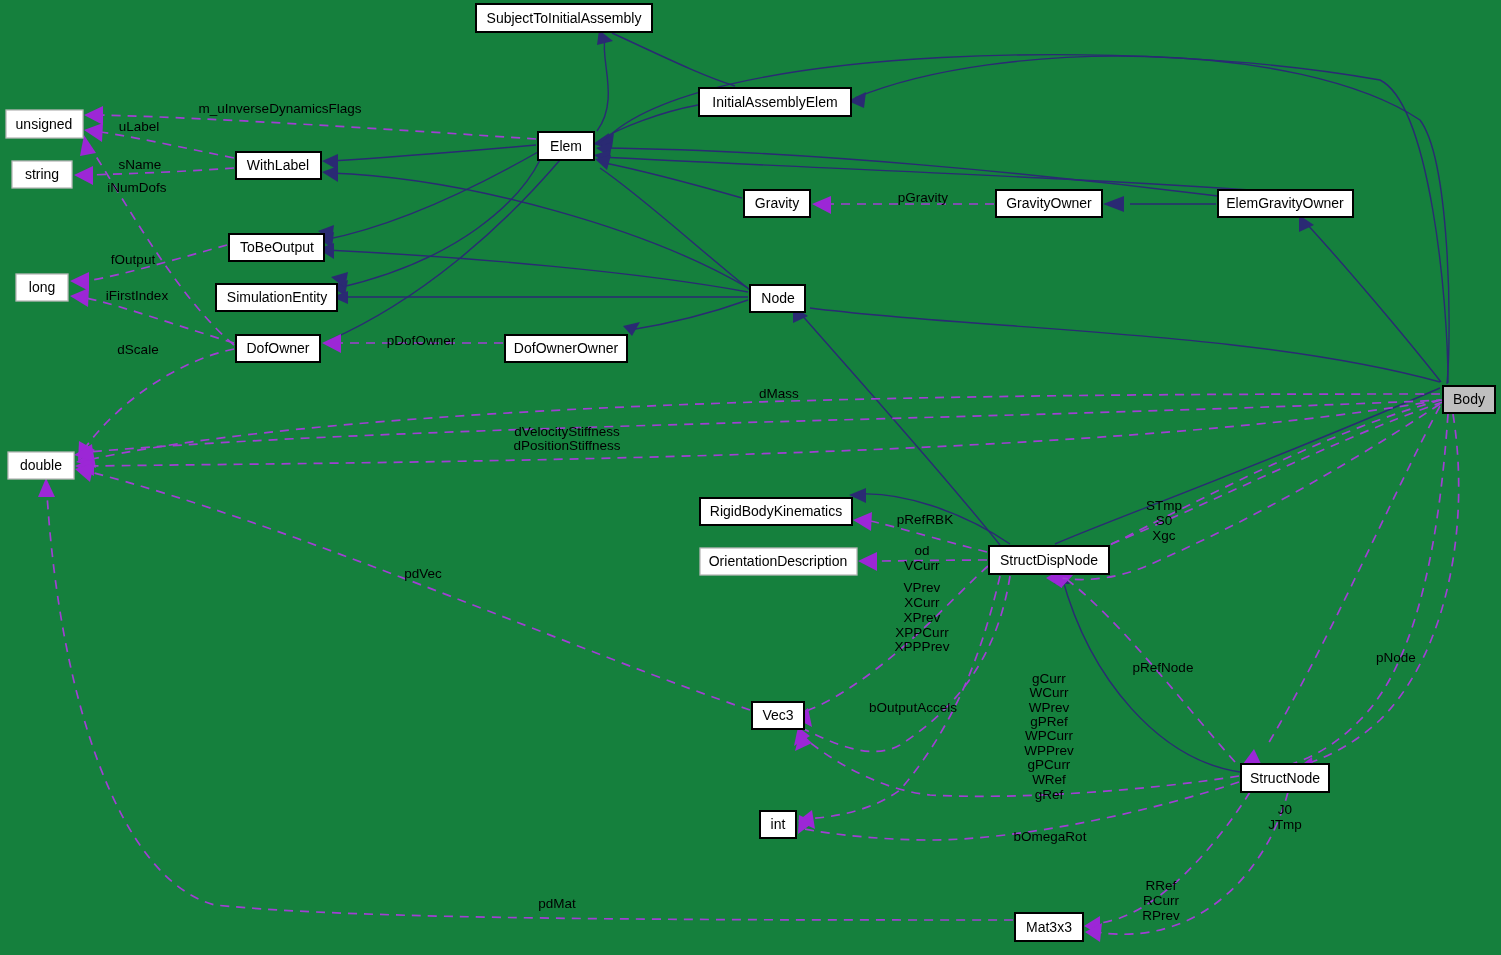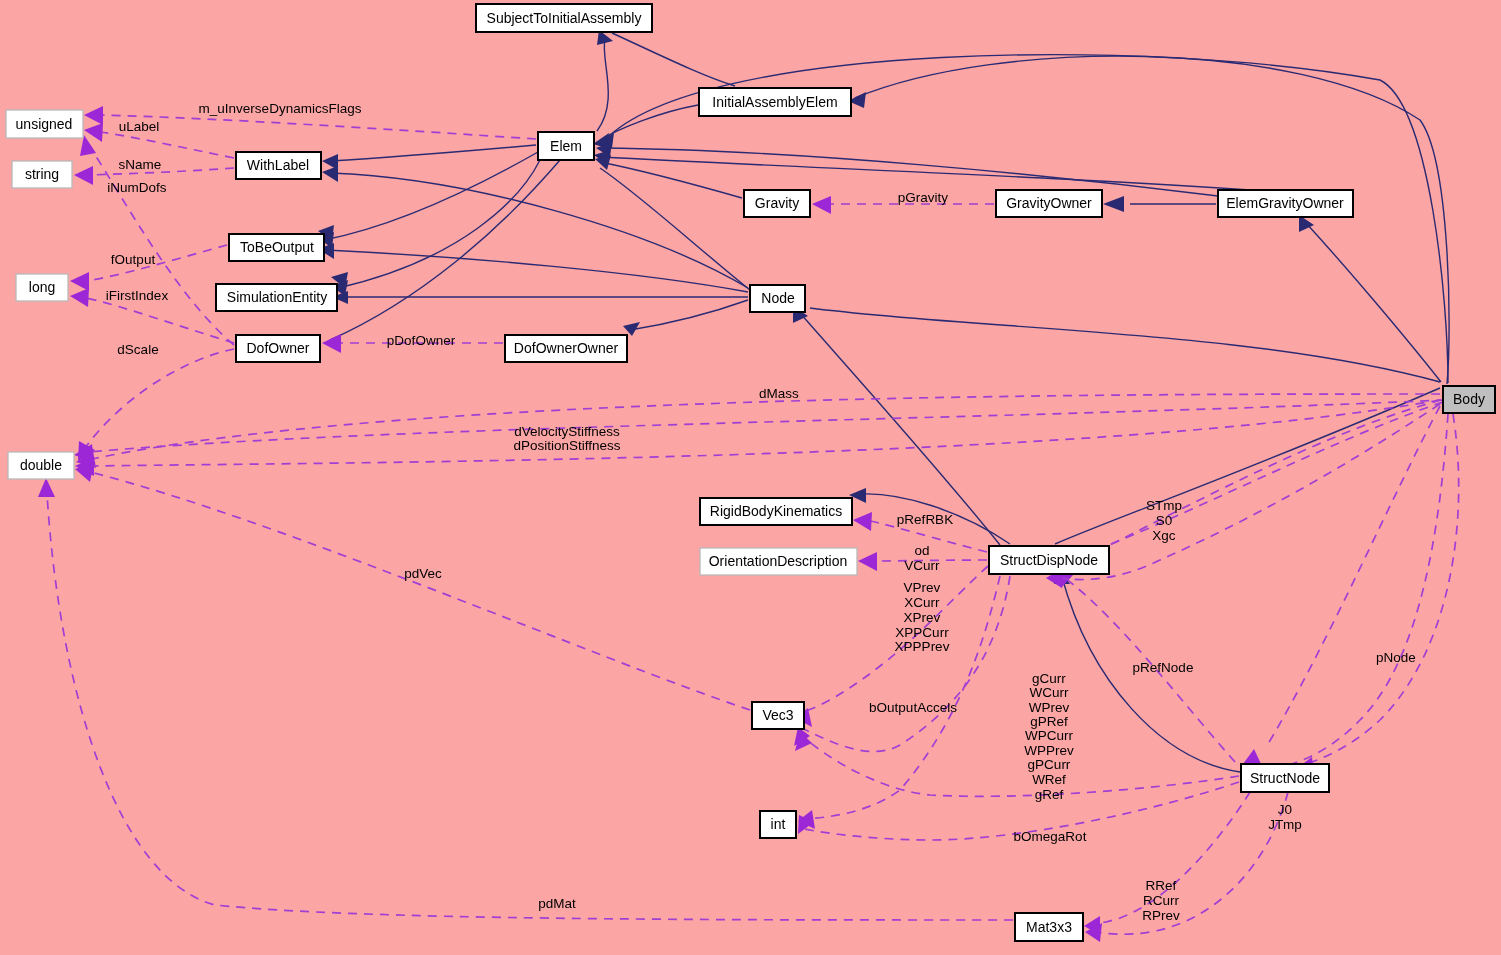--- a/index.html
+++ b/index.html
@@ -7,21 +7,21 @@
     padding: 0;
     background: #ffffff;
   }
   body {
     font-family: "Liberation Sans", sans-serif;
   }
   #diagram-root {
     position: relative;
     width: 1501px;
     height: 955px;
-    background: #fca5a5;
+    background: #15803d;
     overflow: hidden;
   }
   svg#graph {
     position: absolute;
     left: 0;
     top: 0;
     width: 1501px;
     height: 955px;
   }
   .edge-inherit {

